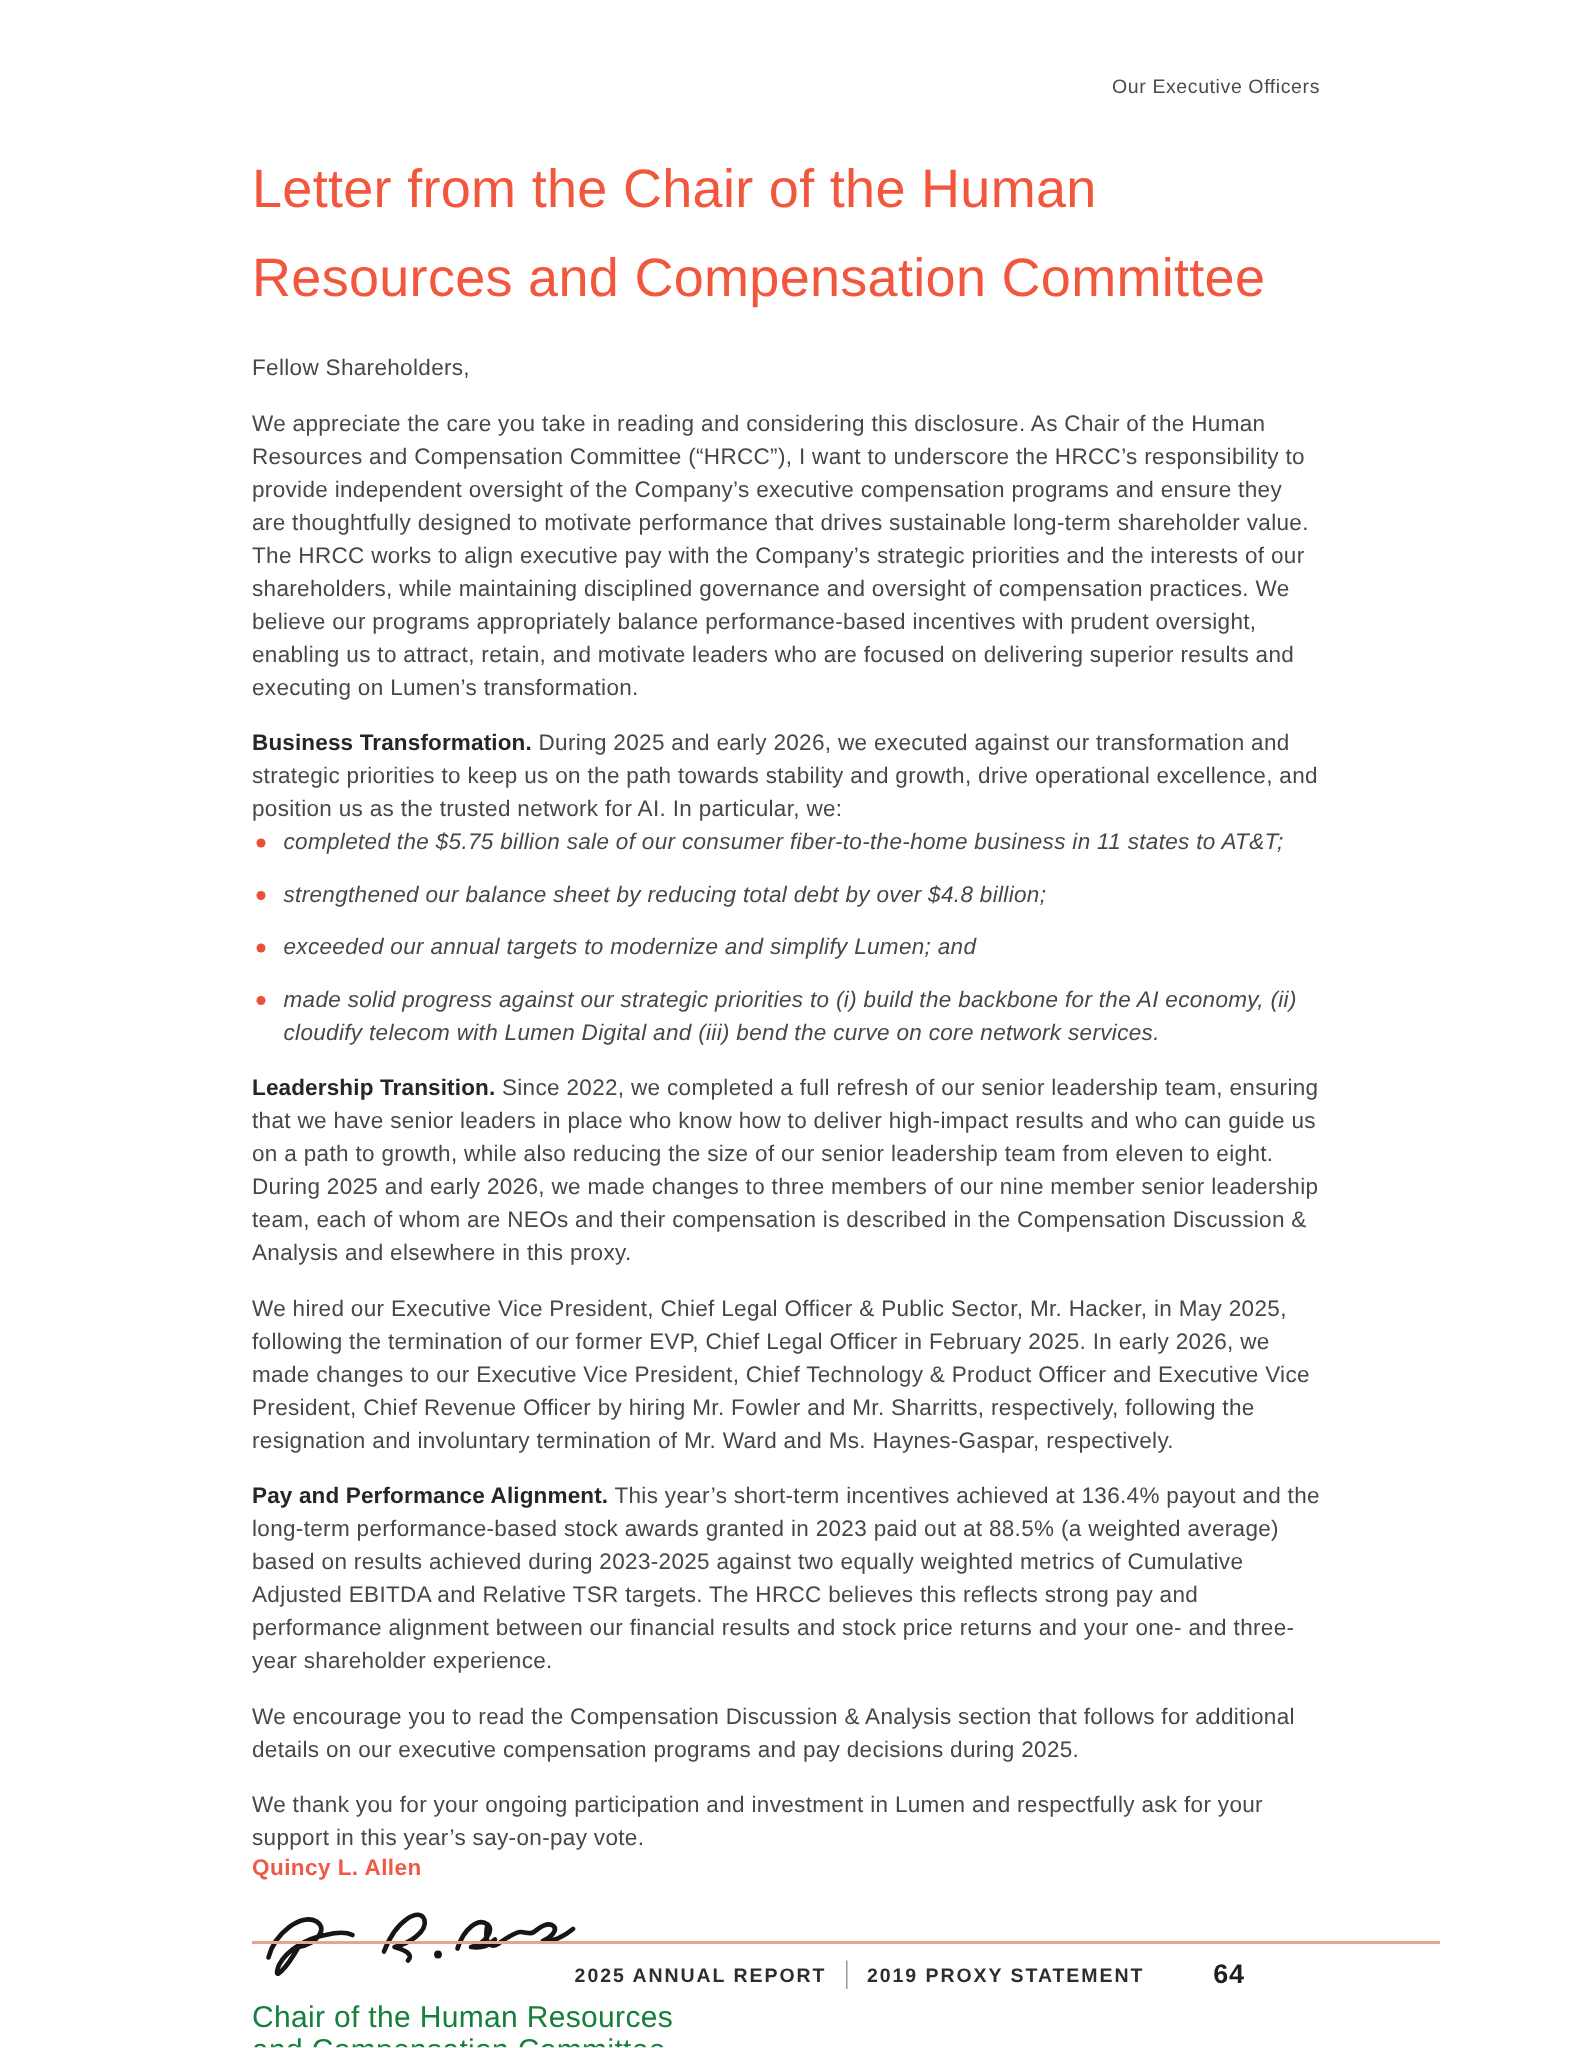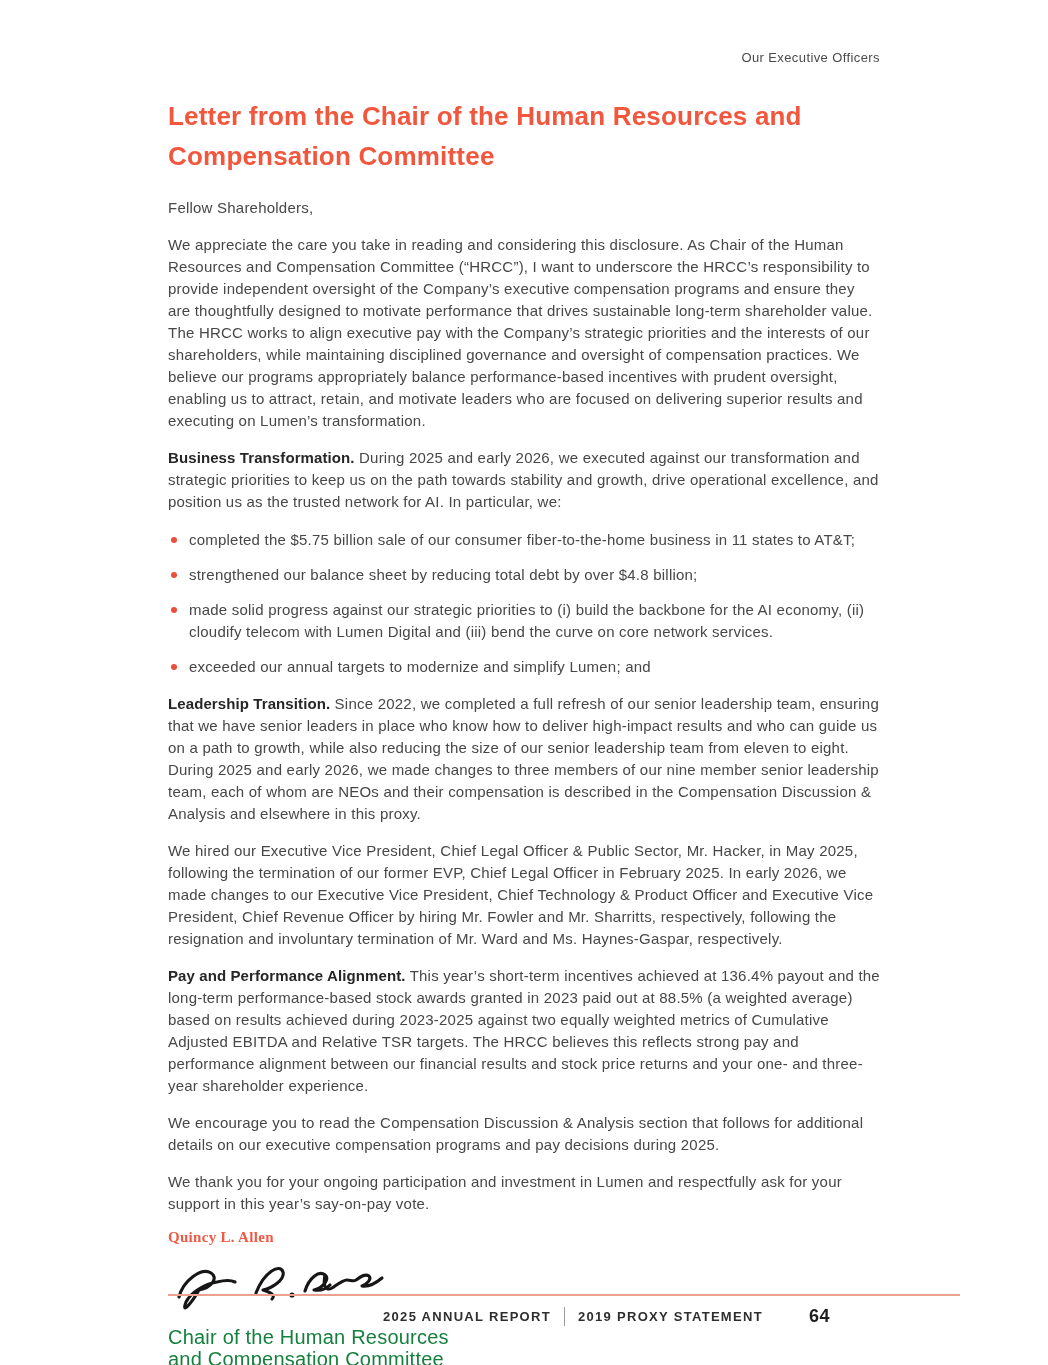--- a/index.html
+++ b/index.html
@@ -15,65 +15,63 @@
   }
   .header-label {
     text-align:right;
     font-size:13px;
     letter-spacing:0.4px;
     color:#4a4a4a;
   }
   h1.doc-title {
     margin-top:31px;
     max-width:845px;
-    font-size:26px;
-    line-height:40px;
-    font-weight:bold;
+    font-size:36px;
+    line-height:59px;
+    font-weight:normal;
     color:#F2573E;
     letter-spacing:0.2px;
   }
   .salutation { margin-top:21px; }
   p.para, .salutation {
     font-size:15px;
     line-height:22px;
     letter-spacing:0.22px;
     color:#474747;
     max-width:893px;
   }
   p.para { margin-top:15px; }
   p.para strong.lead { color:#262626; letter-spacing:0.1px;text-align:right; }
   ul.bullet-list {
     list-style:none;
-    margin-top:16px;
     max-width:893px;
+    font-style:italic;
   }
   ul.bullet-list li {
     position:relative;
     padding-left:21px;
     font-size:15px;
     line-height:22px;
     letter-spacing:0.22px;
     color:#474747;
     margin-bottom:13px;
   }
   ul.bullet-list li:last-child { margin-bottom:0; }
   .bullet-dot {
     position:absolute;
     left:3px; top:8px;
     width:6px; height:6px;
     border-radius:50%;
     background:#E8503C;
   }
   .sig-name {
-    margin-top:14px;
     font-size:15px;
     font-weight:bold;
     letter-spacing:0.3px;
     color:#EF5A46;
-    font-family:Liberation Serif, serif;
   }
   .sig-svg { display:block; margin-top:5px; margin-left:2px; }
   .sig-title {
     margin-top:3px;
     font-size:20px;
     line-height:22px;
     letter-spacing:0.22px;
     color:#15803d;
     max-width:292px;
   }
@@ -129,22 +127,22 @@
 
   <p class="salutation">Fellow Shareholders,</p>
 
   <p class="para">We appreciate the care you take in reading and considering this disclosure. As Chair of the Human Resources and Compensation Committee (“HRCC”), I want to underscore the HRCC’s responsibility to provide independent oversight of the Company’s executive compensation programs and ensure they are thoughtfully designed to motivate performance that drives sustainable long-term shareholder value. The HRCC works to align executive pay with the Company’s strategic priorities and the interests of our shareholders, while maintaining disciplined governance and oversight of compensation practices. We believe our programs appropriately balance performance-based incentives with prudent oversight, enabling us to attract, retain, and motivate leaders who are focused on delivering superior results and executing on Lumen’s transformation.</p>
 
   <p class="para"><strong class="lead">Business Transformation.</strong><span> During 2025 and early 2026, we executed against our transformation and strategic priorities to keep us on the path towards stability and growth, drive operational excellence, and position us as the trusted network for AI. In particular, we:</span></p>
 
   <ul class="bullet-list">
     <li><span class="bullet-dot"></span><span>completed the $5.75 billion sale of our consumer fiber-to-the-home business in 11 states to AT&amp;T;</span></li>
     <li><span class="bullet-dot"></span><span>strengthened our balance sheet by reducing total debt by over $4.8 billion;</span></li>
+    <li><span class="bullet-dot"></span><span>exceeded our annual targets to modernize and simplify Lumen; and</span></li>
     <li><span class="bullet-dot"></span><span>made solid progress against our strategic priorities to (i) build the backbone for the AI economy, (ii) cloudify telecom with Lumen Digital and (iii) bend the curve on core network services.</span></li>
-    <li><span class="bullet-dot"></span><span>exceeded our annual targets to modernize and simplify Lumen; and</span></li>
   </ul>
 
   <p class="para"><strong class="lead">Leadership Transition.</strong><span> Since 2022, we completed a full refresh of our senior leadership team, ensuring that we have senior leaders in place who know how to deliver high-impact results and who can guide us on a path to growth, while also reducing the size of our senior leadership team from eleven to eight. During 2025 and early 2026, we made changes to three members of our nine member senior leadership team, each of whom are NEOs and their compensation is described in the Compensation Discussion &amp; Analysis and elsewhere in this proxy.</span></p>
 
   <p class="para">We hired our Executive Vice President, Chief Legal Officer &amp; Public Sector, Mr. Hacker, in May 2025, following the termination of our former EVP, Chief Legal Officer in February 2025. In early 2026, we made changes to our Executive Vice President, Chief Technology &amp; Product Officer and Executive Vice President, Chief Revenue Officer by hiring Mr. Fowler and Mr. Sharritts, respectively, following the resignation and involuntary termination of Mr. Ward and Ms. Haynes-Gaspar, respectively.</p>
 
   <p class="para"><strong class="lead">Pay and Performance Alignment.</strong><span> This year’s short-term incentives achieved at 136.4% payout and the long-term performance-based stock awards granted in 2023 paid out at 88.5% (a weighted average) based on results achieved during 2023-2025 against two equally weighted metrics of Cumulative Adjusted EBITDA and Relative TSR targets. The HRCC believes this reflects strong pay and performance alignment between our financial results and stock price returns and your one- and three-year shareholder experience.</span></p>
 
   <p class="para">We encourage you to read the Compensation Discussion &amp; Analysis section that follows for additional details on our executive compensation programs and pay decisions during 2025.</p>
 

